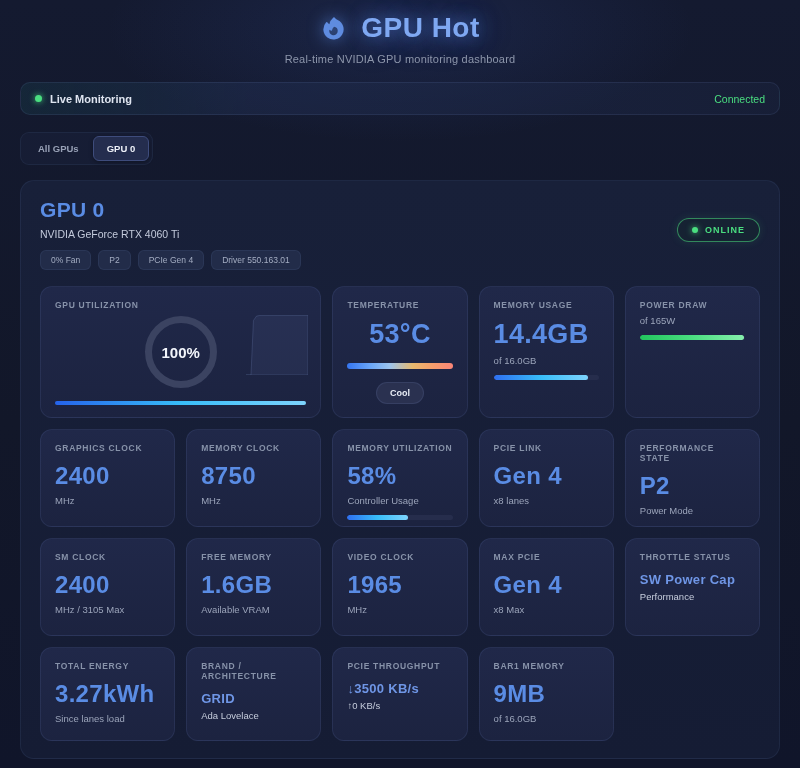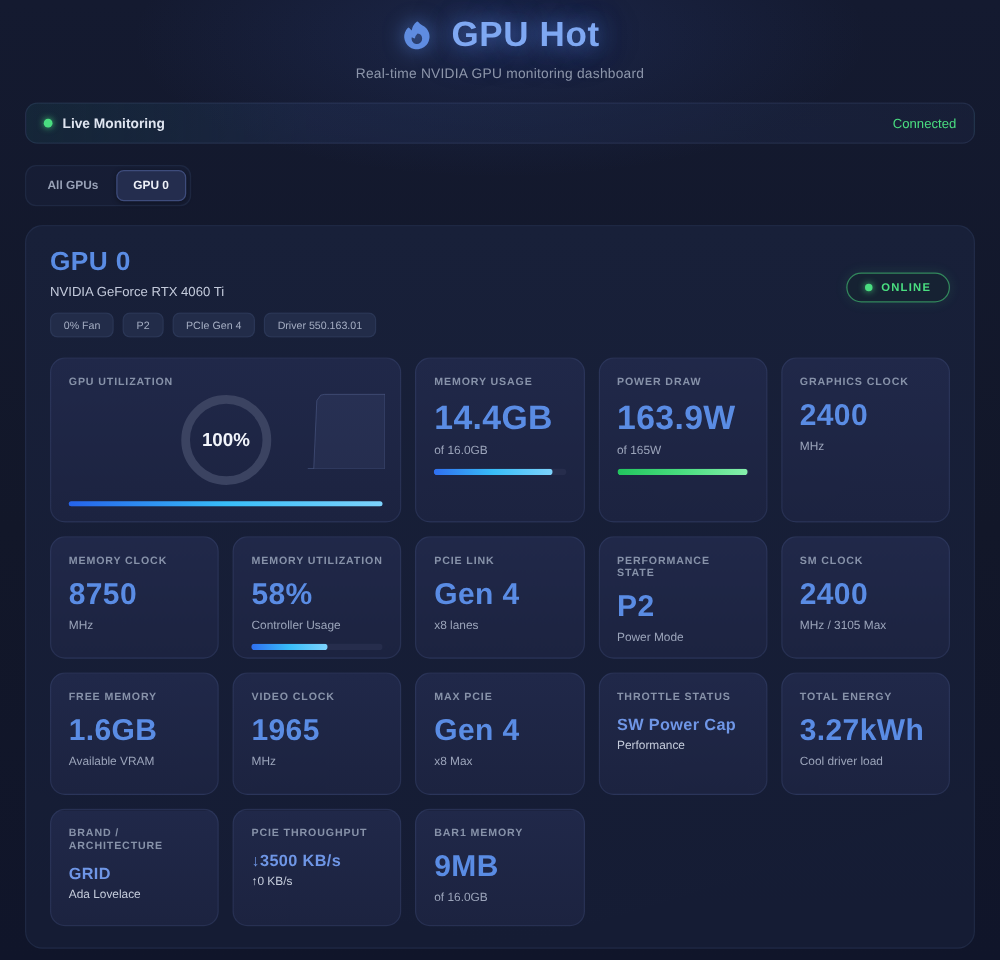--- a/index.html
+++ b/index.html
@@ -169,33 +169,40 @@
         <div class="gauge-wrap">
           <div class="gauge">
             <span>100%</span>
           </div>
         </div>
         <div class="util-bar">
           <div class="fill" style="width: 100%;"></div>
         </div>
       </div>
 
+      <div class="card">
+        <div class="label">TEMPERATURE</div>
+        <div class="value big" style="text-align:center;">53°C</div>
+        <div class="temp-bar"></div>
+        <div class="temp-status">
+          <span class="pill">Cool</span>
+        </div>
+      </div>
 
       <div class="card">
         <div class="label">MEMORY USAGE</div>
         <div class="value big">14.4GB</div>
         <div class="sub">of 16.0GB</div>
         <div class="bar">
           <div class="fill blue" style="width: 90%;"></div>
         </div>
       </div>
 
       <div class="card">
         <div class="label">POWER DRAW</div>
-        <div class="value big">163.9W</div>
         <div class="sub">of 165W</div>
         <div class="bar">
           <div class="fill green" style="width: 99%;"></div>
         </div>
       </div>
 
       <div class="card">
         <div class="label">GRAPHICS CLOCK</div>
         <div class="value">2400</div>
         <div class="sub">MHz</div>
@@ -254,21 +261,21 @@
 
       <div class="card">
         <div class="label">THROTTLE STATUS</div>
         <div class="value small">SW Power Cap</div>
         <div class="sub-strong">Performance</div>
       </div>
 
       <div class="card">
         <div class="label">TOTAL ENERGY</div>
         <div class="value">3.27kWh</div>
-        <div class="sub">Cool driver load</div>
+        <div class="sub">Since lanes load</div>
       </div>
 
       <div class="card">
         <div class="label">BRAND / ARCHITECTURE</div>
         <div class="value small">GRID</div>
         <div class="sub-strong">Ada Lovelace</div>
       </div>
 
       <div class="card">
         <div class="label">PCIE THROUGHPUT</div>

